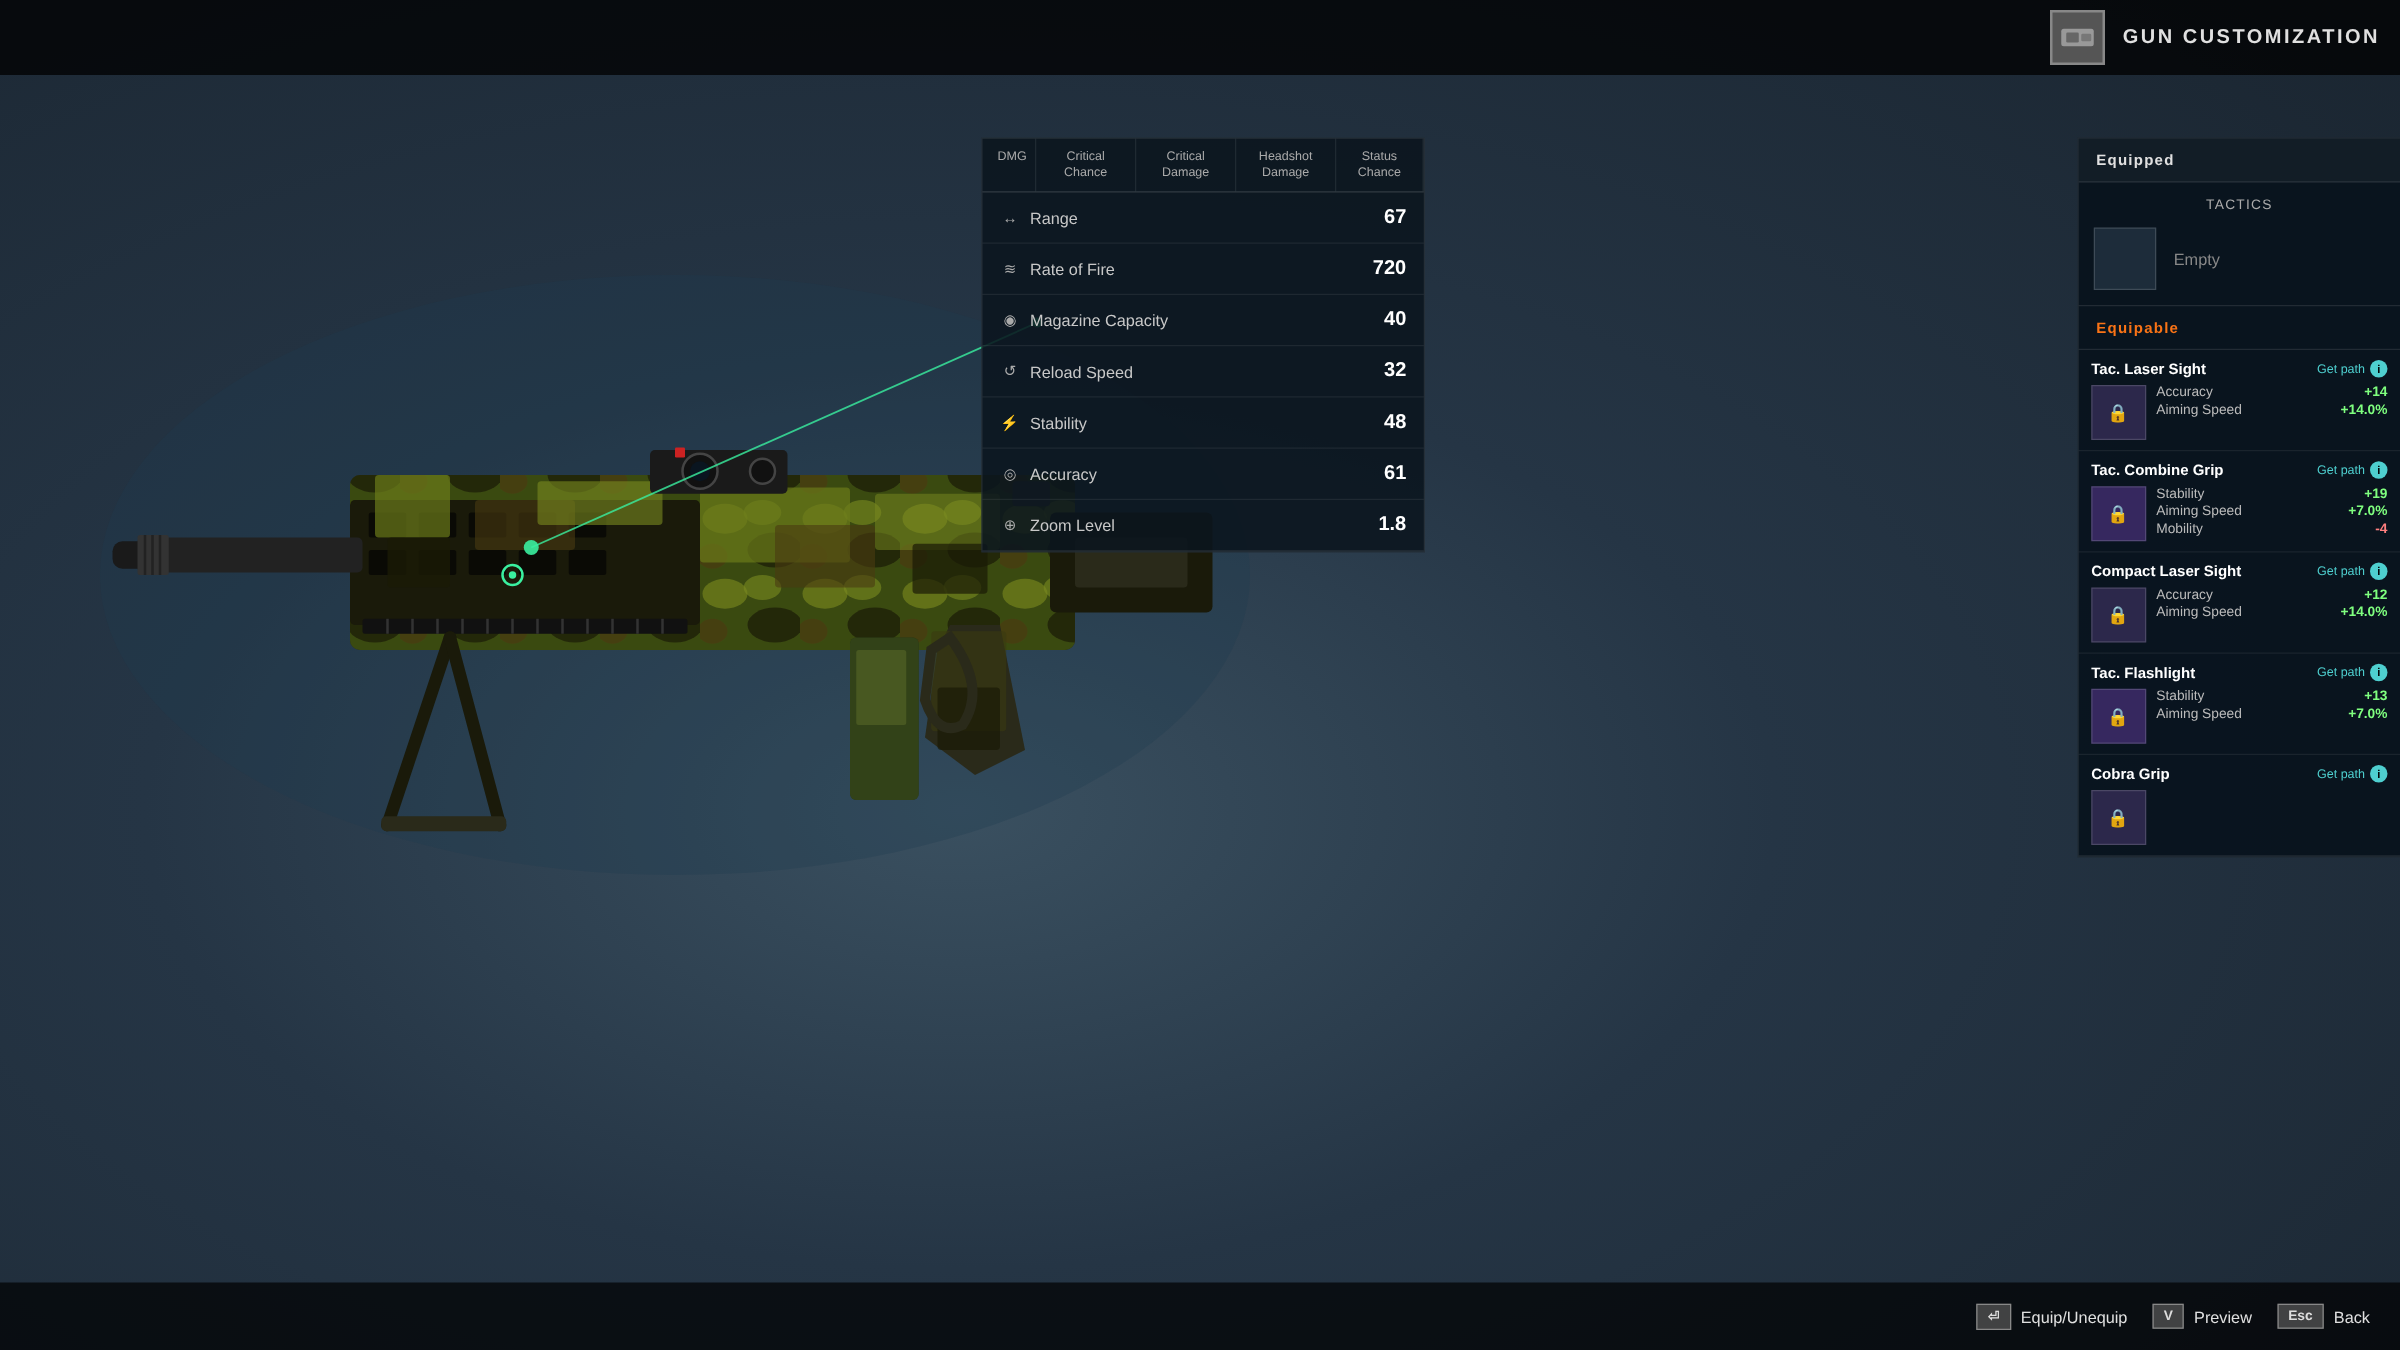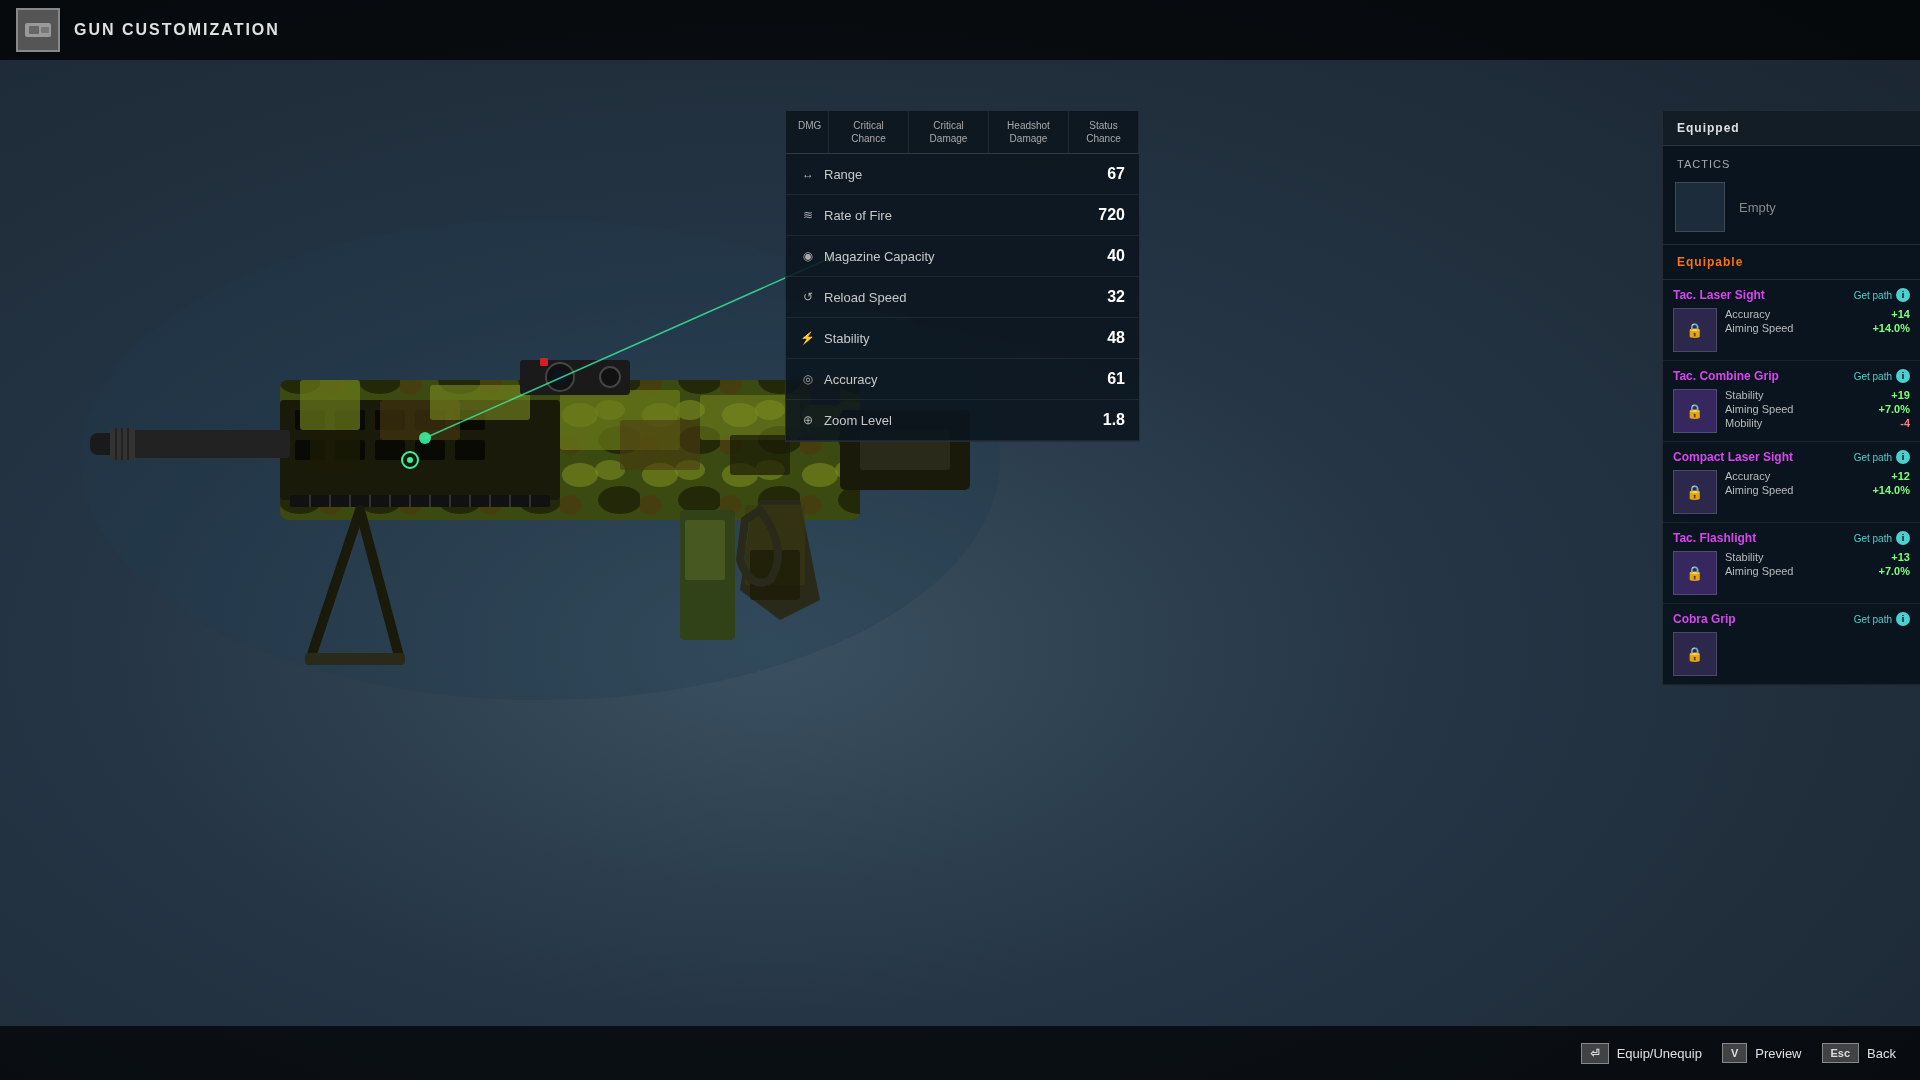--- a/index.html
+++ b/index.html
@@ -25,20 +25,21 @@
     .header {
       position: absolute;
       top: 0; left: 0; right: 0;
       height: 60px;
       background: rgba(0,0,0,0.75);
       display: flex;
       align-items: center;
       padding: 0 16px;
       gap: 14px;
       z-index: 10;
+      justify-content: flex-end;
     }
 
     .header-icon {
       width: 44px;
       height: 44px;
       background: #555;
       border: 2px solid #888;
       display: flex; align-items: center; justify-content: center;
       font-size: 20px;
     }
@@ -164,20 +165,21 @@
       font-weight: bold;
       letter-spacing: 1px;
       color: #e0e0e0;
       background: rgba(255,255,255,0.04);
       border-bottom: 1px solid rgba(255,255,255,0.1);
     }
 
     .tactics-section {
       padding: 8px;
       border-bottom: 1px solid rgba(255,255,255,0.1);
+      text-align: center;
     }
 
     .tactics-label {
       font-size: 11px;
       color: #aaa;
       letter-spacing: 1px;
       padding: 4px 6px 8px;
     }
 
     .tactics-slot {
@@ -217,21 +219,21 @@
 
     .equip-item-header {
       display: flex;
       align-items: center;
       justify-content: space-between;
       margin-bottom: 6px;
     }
 
     .equip-item-name {
       font-size: 12px;
-      color: #d946ef;
+      color: #ffffff;
       font-weight: bold;
     }
 
     .get-path {
       display: flex;
       align-items: center;
       gap: 4px;
       font-size: 10px;
       color: #4ecfcf;
     }

